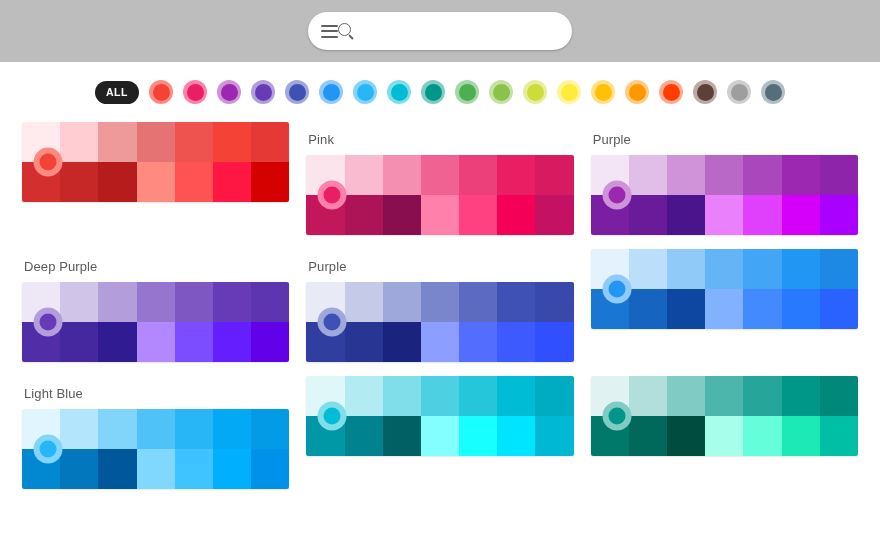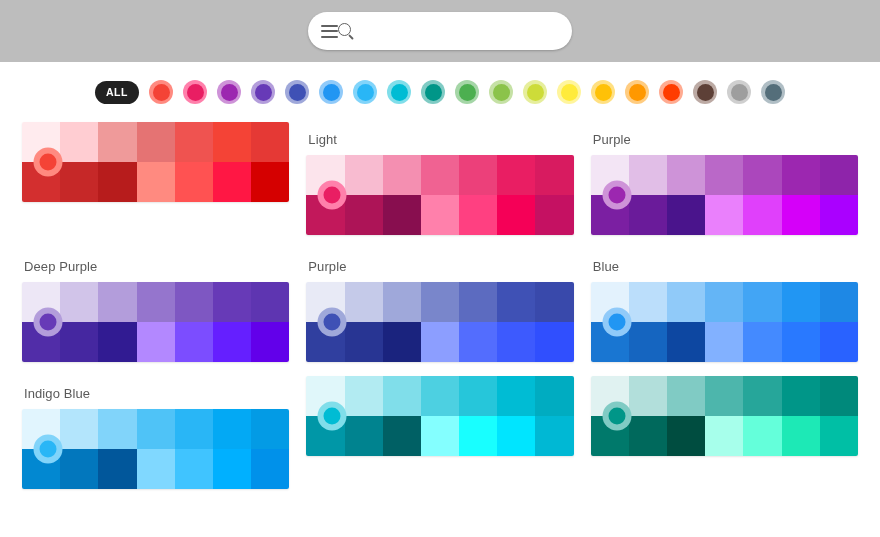--- a/index.html
+++ b/index.html
@@ -288,21 +288,21 @@
           <div class="cell" title="#ff5252" style="background: rgb(255, 82, 82);"></div>
           <div class="cell" title="#ff1744" style="background: rgb(255, 23, 68);"></div>
           <div class="cell" title="#d50000" style="background: rgb(213, 0, 0);"></div>
         </div>
         <div class="marker" style="background: rgb(255, 138, 128);">
           <span class="marker-core" style="background: rgb(244, 67, 54);"></span>
         </div>
       </div>
     </div>
     <div class="card">
-      <div class="card-title">Light</div>
+      <div class="card-title">Pink</div>
       <div class="swatchbox">
         <div class="swatch-row">
           <div class="cell" title="#fce4ec" style="background: rgb(252, 228, 236);"></div>
           <div class="cell" title="#f8bbd0" style="background: rgb(248, 187, 208);"></div>
           <div class="cell" title="#f48fb1" style="background: rgb(244, 143, 177);"></div>
           <div class="cell" title="#f06292" style="background: rgb(240, 98, 146);"></div>
           <div class="cell" title="#ec407a" style="background: rgb(236, 64, 122);"></div>
           <div class="cell" title="#e91e63" style="background: rgb(233, 30, 99);"></div>
           <div class="cell" title="#d81b60" style="background: rgb(216, 27, 96);"></div>
         </div>
@@ -392,21 +392,20 @@
           <div class="cell" title="#536dfe" style="background: rgb(83, 109, 254);"></div>
           <div class="cell" title="#3d5afe" style="background: rgb(61, 90, 254);"></div>
           <div class="cell" title="#304ffe" style="background: rgb(48, 79, 254);"></div>
         </div>
         <div class="marker" style="background: rgb(159, 168, 218);">
           <span class="marker-core" style="background: rgb(63, 81, 181);"></span>
         </div>
       </div>
     </div>
     <div class="card">
-      <div class="card-title">Blue</div>
       <div class="swatchbox">
         <div class="swatch-row">
           <div class="cell" title="#e3f2fd" style="background: rgb(227, 242, 253);"></div>
           <div class="cell" title="#bbdefb" style="background: rgb(187, 222, 251);"></div>
           <div class="cell" title="#90caf9" style="background: rgb(144, 202, 249);"></div>
           <div class="cell" title="#64b5f6" style="background: rgb(100, 181, 246);"></div>
           <div class="cell" title="#42a5f5" style="background: rgb(66, 165, 245);"></div>
           <div class="cell" title="#2196f3" style="background: rgb(33, 150, 243);"></div>
           <div class="cell" title="#1e88e5" style="background: rgb(30, 136, 229);"></div>
         </div>
@@ -418,21 +417,21 @@
           <div class="cell" title="#448aff" style="background: rgb(68, 138, 255);"></div>
           <div class="cell" title="#2979ff" style="background: rgb(41, 121, 255);"></div>
           <div class="cell" title="#2962ff" style="background: rgb(41, 98, 255);"></div>
         </div>
         <div class="marker" style="background: rgb(144, 202, 249);">
           <span class="marker-core" style="background: rgb(33, 150, 243);"></span>
         </div>
       </div>
     </div>
     <div class="card">
-      <div class="card-title">Indigo Blue</div>
+      <div class="card-title">Light Blue</div>
       <div class="swatchbox">
         <div class="swatch-row">
           <div class="cell" title="#e1f5fe" style="background: rgb(225, 245, 254);"></div>
           <div class="cell" title="#b3e5fc" style="background: rgb(179, 229, 252);"></div>
           <div class="cell" title="#81d4fa" style="background: rgb(129, 212, 250);"></div>
           <div class="cell" title="#4fc3f7" style="background: rgb(79, 195, 247);"></div>
           <div class="cell" title="#29b6f6" style="background: rgb(41, 182, 246);"></div>
           <div class="cell" title="#03a9f4" style="background: rgb(3, 169, 244);"></div>
           <div class="cell" title="#039be5" style="background: rgb(3, 155, 229);"></div>
         </div>

